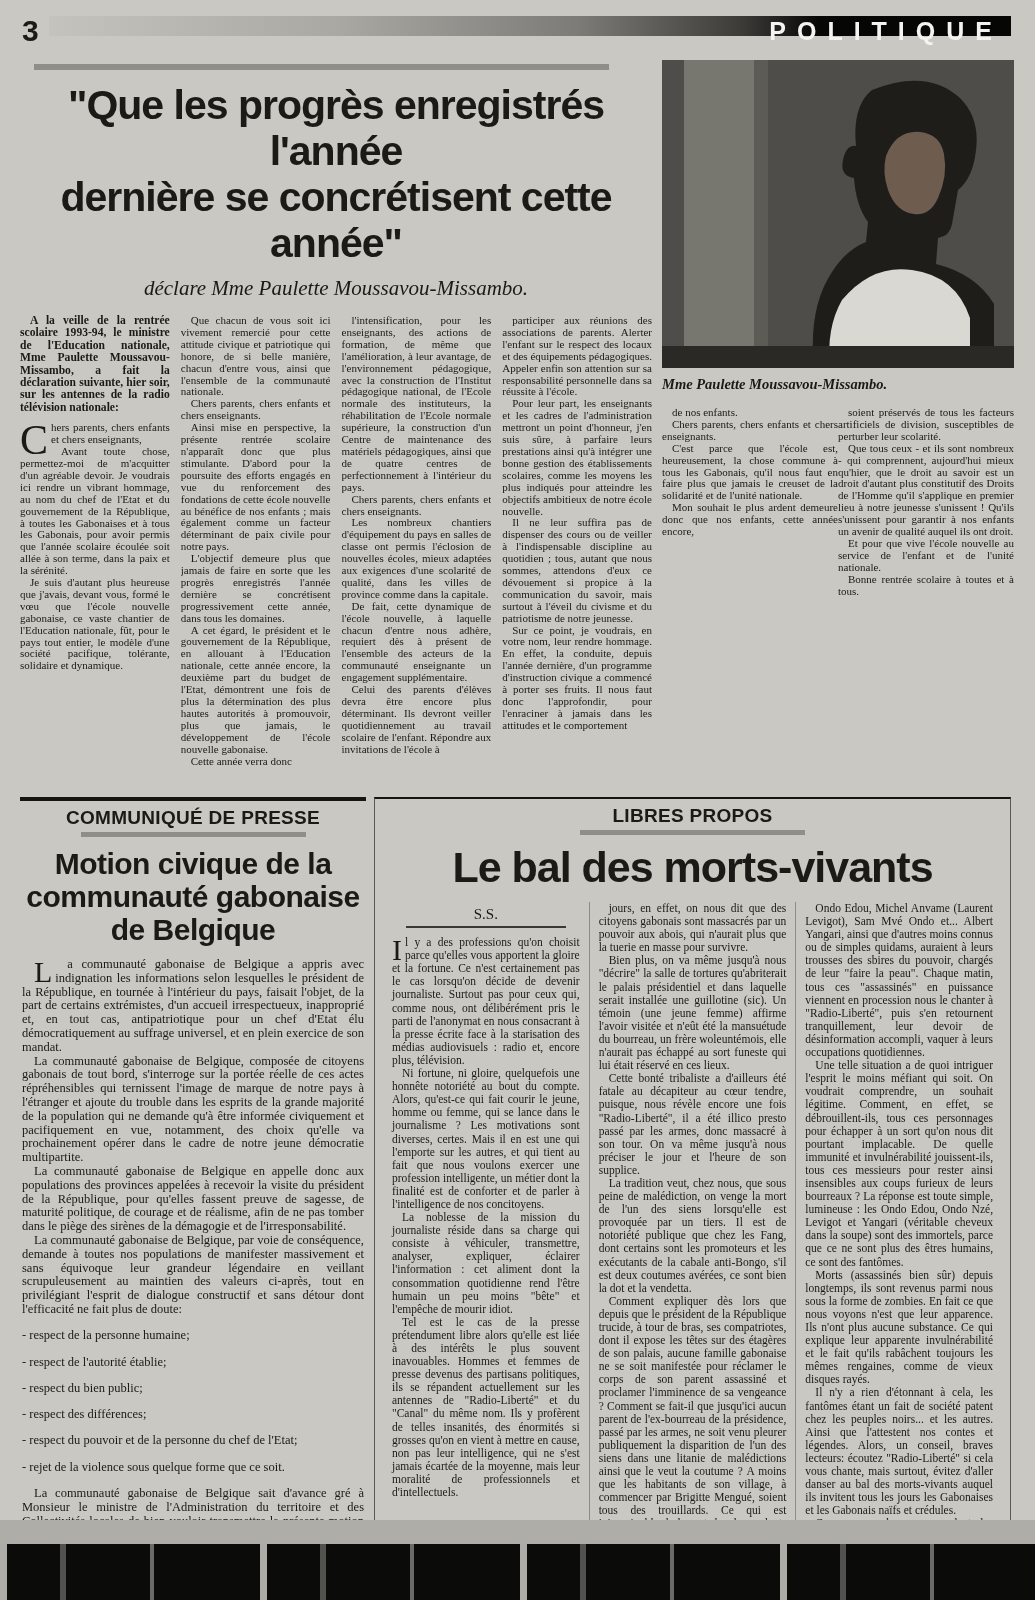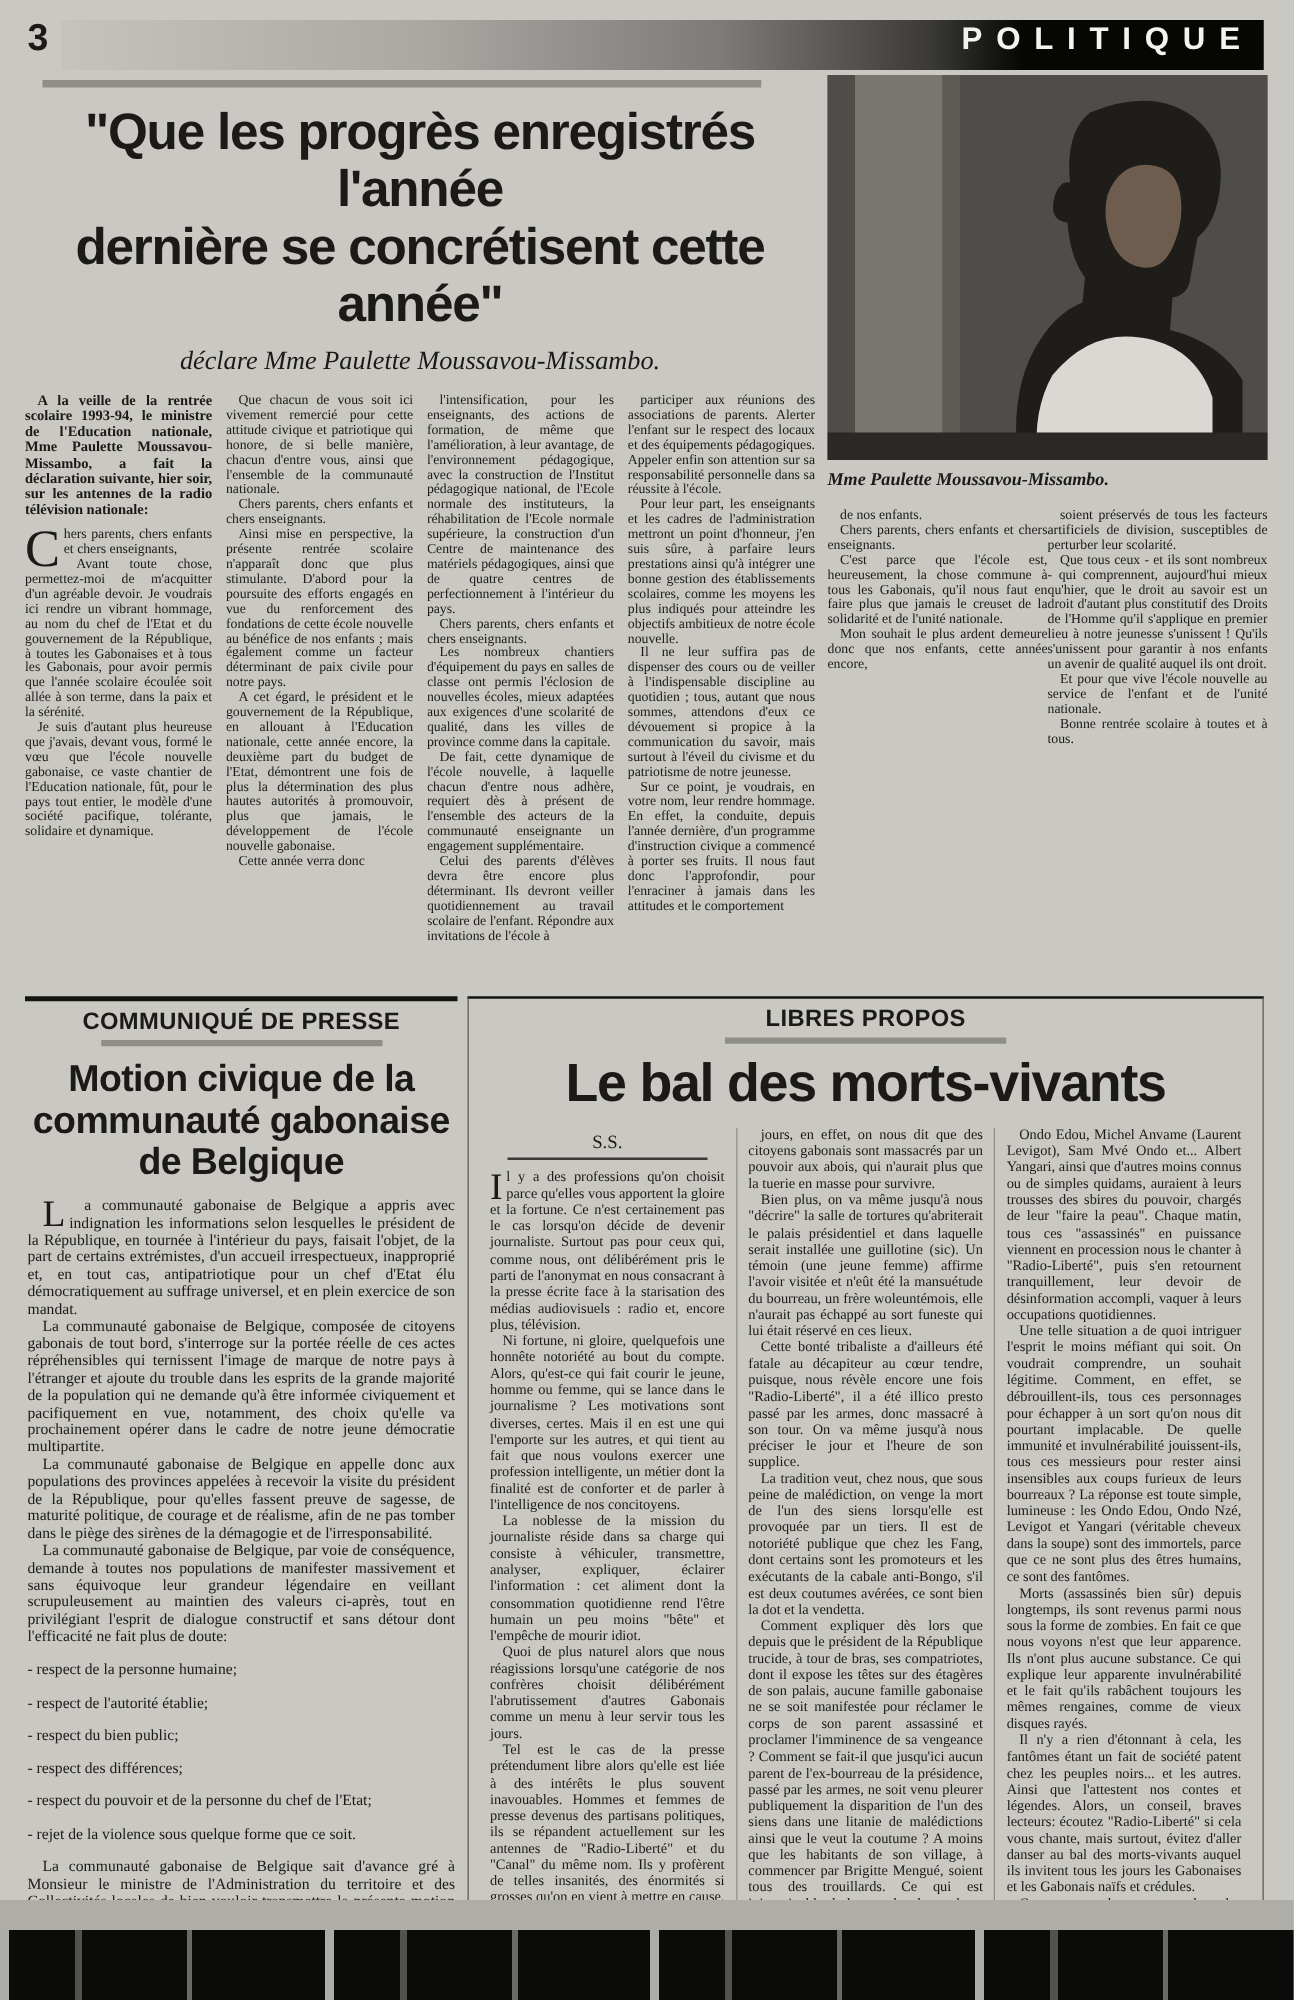--- a/index.html
+++ b/index.html
@@ -7,21 +7,21 @@
     width:1035px;height:1600px;overflow:hidden;
     background:#c9c8c2;color:#1b1a17;
     font-family:"Liberation Serif", serif;
     position:relative;
   }
   .page{padding:10px 24px 0 20px;}
 
   
   .top-row{display:flex;align-items:flex-start;height:44px;}
   .page-num{font-family:"Liberation Sans",sans-serif;font-weight:700;font-size:30px;line-height:34px;padding:4px 10px 0 2px;}
-  .section-banner{flex:1;height:40px;margin-top:6px;position:relative;
+  .section-banner{flex:1;height:20px;margin-top:6px;position:relative;
     background:linear-gradient(to right,#c4c3be 0%,#a9a8a3 30%,#7c7b77 55%,#3c3b38 72%,#060605 80%,#060605 100%);text-decoration:underline;}
   .politique{position:absolute;right:8px;top:1px;color:#f4f3ef;
     font-family:"Liberation Sans",sans-serif;font-weight:700;font-size:25px;letter-spacing:11px;}
 
   
   .upper{display:flex;margin-top:6px;}
   .upper-left{flex:0 0 632px;}
   .upper-right{flex:1;margin-left:10px;}
 
   .kicker-wrap{margin:4px 0 2px 14px;width:590px;}
@@ -102,20 +102,21 @@
           <div>
               <p class="para">Avant toute chose, permettez-moi de m'acquitter d'un agréable devoir. Je voudrais ici rendre un vibrant hommage, au nom du chef de l'Etat et du gouvernement de la République, à toutes les Gabonaises et à tous les Gabonais, pour avoir permis que l'année scolaire écoulée soit allée à son terme, dans la paix et la sérénité.</p>
               <p class="para">Je suis d'autant plus heureuse que j'avais, devant vous, formé le vœu que l'école nouvelle gabonaise, ce vaste chantier de l'Education nationale, fût, pour le pays tout entier, le modèle d'une société pacifique, tolérante, solidaire et dynamique.</p>
             </div>
         </div>
         <div class="col">
           <div>
               <p class="para">Que chacun de vous soit ici vivement remercié pour cette attitude civique et patriotique qui honore, de si belle manière, chacun d'entre vous, ainsi que l'ensemble de la communauté nationale.</p>
               <p class="para">Chers parents, chers enfants et chers enseignants.</p>
               <p class="para">Ainsi mise en perspective, la présente rentrée scolaire n'apparaît donc que plus stimulante. D'abord pour la poursuite des efforts engagés en vue du renforcement des fondations de cette école nouvelle au bénéfice de nos enfants ; mais également comme un facteur déterminant de paix civile pour notre pays.</p>
+              <p class="para">L'objectif demeure plus que jamais de faire en sorte que les progrès enregistrés l'année dernière se concrétisent progressivement cette année, dans tous les domaines.</p>
               <p class="para">A cet égard, le président et le gouvernement de la République, en allouant à l'Education nationale, cette année encore, la deuxième part du budget de l'Etat, démontrent une fois de plus la détermination des plus hautes autorités à promouvoir, plus que jamais, le développement de l'école nouvelle gabonaise.</p>
               <p class="para">Cette année verra donc</p>
             </div>
         </div>
         <div class="col">
           <div>
               <p class="para">l'intensification, pour les enseignants, des actions de formation, de même que l'amélioration, à leur avantage, de l'environnement pédagogique, avec la construction de l'Institut pédagogique national, de l'Ecole normale des instituteurs, la réhabilitation de l'Ecole normale supérieure, la construction d'un Centre de maintenance des matériels pédagogiques, ainsi que de quatre centres de perfectionnement à l'intérieur du pays.</p>
               <p class="para">Chers parents, chers enfants et chers enseignants.</p>
               <p class="para">Les nombreux chantiers d'équipement du pays en salles de classe ont permis l'éclosion de nouvelles écoles, mieux adaptées aux exigences d'une scolarité de qualité, dans les villes de province comme dans la capitale.</p>
               <p class="para">De fait, cette dynamique de l'école nouvelle, à laquelle chacun d'entre nous adhère, requiert dès à présent de l'ensemble des acteurs de la communauté enseignante un engagement supplémentaire.</p>
@@ -198,21 +199,20 @@
       <div class="sec-head">LIBRES PROPOS</div>
       <div class="sec-head-bar"></div>
       <div class="libres-title">Le bal des morts-vivants</div>
       <div class="libres-cols">
         <div class="libres-col">
           <div class="byline">S.S.</div>
           <p class="para dc-para"><span class="dropcap small">I</span><span>l y a des professions qu'on choisit parce qu'elles vous apportent la gloire et la fortune. Ce n'est certainement pas le cas lorsqu'on décide de devenir journaliste. Surtout pas pour ceux qui, comme nous, ont délibérément pris le parti de l'anonymat en nous consacrant à la presse écrite face à la starisation des médias audiovisuels : radio et, encore plus, télévision.</span></p>
           <div>
               <p class="para">Ni fortune, ni gloire, quelquefois une honnête notoriété au bout du compte. Alors, qu'est-ce qui fait courir le jeune, homme ou femme, qui se lance dans le journalisme ? Les motivations sont diverses, certes. Mais il en est une qui l'emporte sur les autres, et qui tient au fait que nous voulons exercer une profession intelligente, un métier dont la finalité est de conforter et de parler à l'intelligence de nos concitoyens.</p>
               <p class="para">La noblesse de la mission du journaliste réside dans sa charge qui consiste à véhiculer, transmettre, analyser, expliquer, éclairer l'information : cet aliment dont la consommation quotidienne rend l'être humain un peu moins "bête" et l'empêche de mourir idiot.</p>
-              <p class="para">Quoi de plus naturel alors que nous réagissions lorsqu'une catégorie de nos confrères choisit délibérément l'abrutissement d'autres Gabonais comme un menu à leur servir tous les jours.</p>
               <p class="para">Tel est le cas de la presse prétendument libre alors qu'elle est liée à des intérêts le plus souvent inavouables. Hommes et femmes de presse devenus des partisans politiques, ils se répandent actuellement sur les antennes de "Radio-Liberté" et du "Canal" du même nom. Ils y profèrent de telles insanités, des énormités si grosses qu'on en vient à mettre en cause, non pas leur intelligence, qui ne s'est jamais écartée de la moyenne, mais leur moralité de professionnels et d'intellectuels.</p>
             </div>
         </div>
         <div class="libres-col">
           <div>
               <p class="para">jours, en effet, on nous dit que des citoyens gabonais sont massacrés par un pouvoir aux abois, qui n'aurait plus que la tuerie en masse pour survivre.</p>
               <p class="para">Bien plus, on va même jusqu'à nous "décrire" la salle de tortures qu'abriterait le palais présidentiel et dans laquelle serait installée une guillotine (sic). Un témoin (une jeune femme) affirme l'avoir visitée et n'eût été la mansuétude du bourreau, un frère woleuntémois, elle n'aurait pas échappé au sort funeste qui lui était réservé en ces lieux.</p>
               <p class="para">Cette bonté tribaliste a d'ailleurs été fatale au décapiteur au cœur tendre, puisque, nous révèle encore une fois "Radio-Liberté", il a été illico presto passé par les armes, donc massacré à son tour. On va même jusqu'à nous préciser le jour et l'heure de son supplice.</p>
               <p class="para">La tradition veut, chez nous, que sous peine de malédiction, on venge la mort de l'un des siens lorsqu'elle est provoquée par un tiers. Il est de notoriété publique que chez les Fang, dont certains sont les promoteurs et les exécutants de la cabale anti-Bongo, s'il est deux coutumes avérées, ce sont bien la dot et la vendetta.</p>
               <p class="para">Comment expliquer dès lors que depuis que le président de la République trucide, à tour de bras, ses compatriotes, dont il expose les têtes sur des étagères de son palais, aucune famille gabonaise ne se soit manifestée pour réclamer le corps de son parent assassiné et proclamer l'imminence de sa vengeance ? Comment se fait-il que jusqu'ici aucun parent de l'ex-bourreau de la présidence, passé par les armes, ne soit venu pleurer publiquement la disparition de l'un des siens dans une litanie de malédictions ainsi que le veut la coutume ? A moins que les habitants de son village, à commencer par Brigitte Mengué, soient tous des trouillards. Ce qui est inimaginable de la part des descendants d'Akoma Mba !</p>

